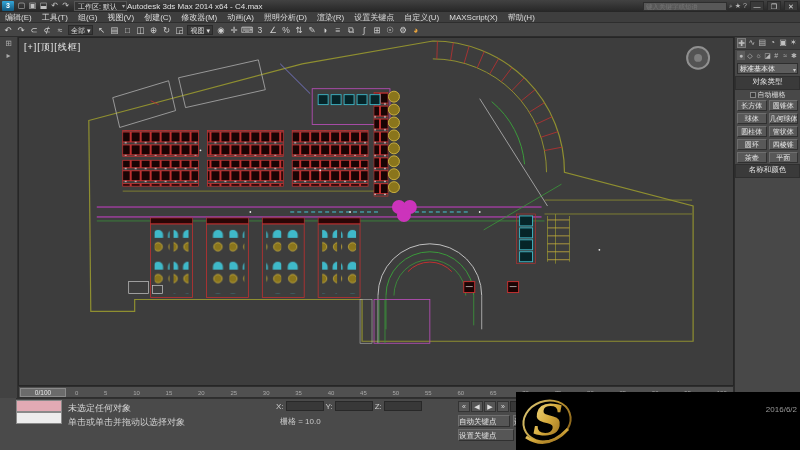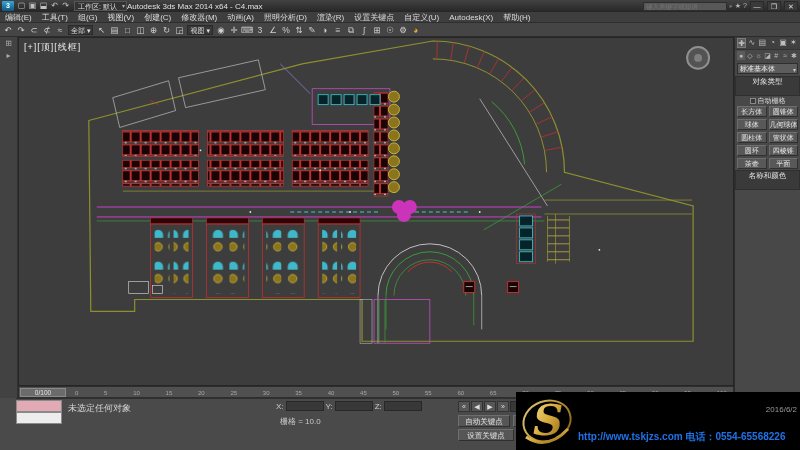--- a/index.html
+++ b/index.html
@@ -33,21 +33,21 @@
 
 #cmdpanel{position:absolute;left:734px;top:37px;width:66px;height:361px;background:#484848;border-left:1px solid #2c2c2c;font-size:7.5px;color:#ddd;z-index:4;}
 #panel-tabs{display:flex;justify-content:space-between;padding:1px 2px;height:13px;background:#404040;border-bottom:1px solid #333;}
 .ptab{width:9px;text-align:center;font-size:8px;color:#c0c0c0;line-height:10px;}
 .ptab.active{background:#5c5c5c;border:1px solid #7a7a7a;}
 #panel-subtabs{display:flex;justify-content:space-between;padding:1px 2px;height:11px;}
 .psub{width:8px;text-align:center;font-size:7px;color:#b8b8b8;line-height:9px;}
 .psub.active{background:#5c5c5c;}
 #category-dd{margin:2px;height:11px;background:#5d5d5d;border:1px solid #2e2e2e;line-height:10px;padding:0 8px 0 2px;position:relative;font-size:7px;color:#eee;overflow:hidden;white-space:nowrap;}
 #category-dd:after{content:"▾";position:absolute;right:1px;top:1px;font-size:6px;color:#ccc;}
-.rollout{margin:0;height:20px;background:#3a3a3a;border:1px solid #2f2f2f;text-align:center;line-height:9px;font-size:7.5px;color:#e0e0e0;}
+.rollout{margin:0;height:14px;background:#3a3a3a;border:1px solid #2f2f2f;text-align:center;line-height:9px;font-size:7.5px;color:#e0e0e0;}
 #autogrid{display:flex;align-items:center;gap:2px;justify-content:center;height:9px;font-size:7px;color:#ddd;}
 #autogrid .cb{width:6px;height:6px;border:1px solid #888;background:#3a3a3a;}
 #obj-buttons{display:grid;grid-template-columns:1fr 1fr;gap:2px;padding:1px 2px;}
 .obj-btn{height:11px;background:#585858;border:1px solid;border-color:#6e6e6e #303030 #303030 #6e6e6e;text-align:center;line-height:10px;font-size:7px;color:#e8e8e8;overflow:hidden;white-space:nowrap;}
 
 #timeline{position:absolute;left:18px;top:386px;width:716px;height:12px;background:#505050;border:1px solid #2e2e2e;z-index:4;}
 #tl-handle{position:absolute;left:1px;top:1px;width:46px;height:9px;background:#6b6b6b;border:1px solid #8a8a8a;font-size:6.5px;color:#e8e8e8;text-align:center;line-height:8px;}
 #ticks{position:absolute;left:56px;right:6px;top:0;height:12px;display:flex;justify-content:space-between;}
 .tick{font-size:6px;color:#a8a8a8;line-height:12px;}
 
@@ -55,21 +55,21 @@
 #ml-pink{position:absolute;left:0;top:1px;width:46px;height:12px;background:#e2aab4;border:1px solid #8a8a8a;}
 #ml-white{position:absolute;left:0;top:13px;width:46px;height:12px;background:#ededed;border:1px solid #8a8a8a;}
 #status-text{position:absolute;left:52px;top:3px;font-size:9px;color:#d6d6d6;}
 #prompt-text{position:absolute;left:52px;top:17px;font-size:9px;color:#cfcfcf;}
 #xyz{position:absolute;left:260px;top:2px;display:flex;align-items:center;gap:2px;font-size:8px;color:#ccc;}
 .coord-box{width:38px;height:10px;background:#383838;border:1px solid #282828;}
 #grid-text{position:absolute;left:264px;top:17px;font-size:8px;color:#c8c8c8;}
 #timectrl{position:absolute;left:442px;top:2px;display:flex;gap:1px;}
 .tc-icon{width:12px;height:11px;background:#565656;border:1px solid #333;color:#ddd;font-size:7px;text-align:center;line-height:10px;}
 #frame-box{width:24px;height:11px;background:#383838;border:1px solid #282828;color:#ddd;font-size:7px;text-align:center;line-height:10px;}
-.anim-btn{position:absolute;height:12px;background:#565656;border:1px solid;border-color:#6e6e6e #303030 #303030 #6e6e6e;font-size:7.5px;color:#e6e6e6;text-align:center;line-height:11px;}
+.anim-btn{position:absolute;height:12px;background:#565656;border:1px solid;border-color:#6e6e6e #303030 #303030 #6e6e6e;font-size:7.5px;color:#e6e6e6;line-height:11px;}
 #autokey{left:442px;top:16px;width:52px;}
 #setkey{left:442px;top:30px;width:56px;}
 #selset{left:497px;top:16px;width:42px;}
 
 #watermark{position:absolute;left:516px;top:392px;width:284px;height:58px;background:#000;z-index:40;}
 #wm-brand{position:absolute;left:62px;top:1px;font-size:27px;font-weight:bold;color:#1668dd;letter-spacing:3px;white-space:nowrap;text-shadow:0 0 1px #0a3f8e;}
 #wm-line{position:absolute;left:62px;top:38px;font-size:10px;font-weight:bold;color:#1f72e8;white-space:nowrap;}
 #wm-date{position:absolute;right:3px;top:13px;font-size:8px;color:#999;}
 #wm-logo{position:absolute;left:2px;top:1px;}
 </style>
@@ -107,21 +107,21 @@
       <span class="menu-item">工具(T)</span>
       <span class="menu-item">组(G)</span>
       <span class="menu-item">视图(V)</span>
       <span class="menu-item">创建(C)</span>
       <span class="menu-item">修改器(M)</span>
       <span class="menu-item">动画(A)</span>
       <span class="menu-item">照明分析(D)</span>
       <span class="menu-item">渲染(R)</span>
       <span class="menu-item">设置关键点</span>
       <span class="menu-item">自定义(U)</span>
-      <span class="menu-item">Autodesk(X)</span>
+      <span class="menu-item">MAXScript(X)</span>
       <span class="menu-item">帮助(H)</span>
     </div>
 
   <div id="toolbar">
       <span class="tb-icon">↶</span>
       <span class="tb-icon">↷</span>
       <span class="tb-icon">⊂</span>
       <span class="tb-icon">⊄</span>
       <span class="tb-icon">≈</span>
       <span class="tb-dd">全部 ▾</span>
@@ -355,20 +355,21 @@
         <span class="tick">90</span>
         <span class="tick">95</span>
         <span class="tick">100</span>
       </div>
   </div>
 
   <div id="statusbar">
     <div id="ml-pink"></div>
     <div id="ml-white"></div>
     <div id="status-text">未选定任何对象</div>
+    <div id="prompt-text">单击或单击并拖动以选择对象</div>
     <div id="xyz">
       <span>X:</span>
       <span class="coord-box"></span>
       <span>Y:</span>
       <span class="coord-box"></span>
       <span>Z:</span>
       <span class="coord-box"></span>
     </div>
     <div id="grid-text">栅格 = 10.0</div>
     <div id="timectrl">
@@ -389,20 +390,16 @@
         <linearGradient id="gold" x1="0" y1="0" x2="1" y2="1">
           <stop offset="0" stop-color="#f5e08a"></stop>
           <stop offset="0.5" stop-color="#d4a93c"></stop>
           <stop offset="1" stop-color="#8a5f14"></stop>
         </linearGradient>
       </defs>
       <ellipse cx="29" cy="28" rx="24" ry="20" fill="none" stroke="url(#gold)" stroke-width="2" transform="rotate(-20 29 28)" opacity="0.9"></ellipse>
       <path d="M8,44 Q29,58 50,36" stroke="url(#gold)" stroke-width="3" fill="none"></path>
       <text id="wm-s" x="15" y="42" font-size="42" font-style="italic" font-weight="bold" fill="url(#gold)" font-family="'DejaVu Serif',serif">S</text>
     </svg>
-    <div id="wm-line">
-      <span>http://www.tskjzs.com</span>
-      <span>电话：0554-65568226</span>
-    </div>
     <div id="wm-date">2016/6/2</div>
   </div>
 
 </div>
 
 </body></html>

